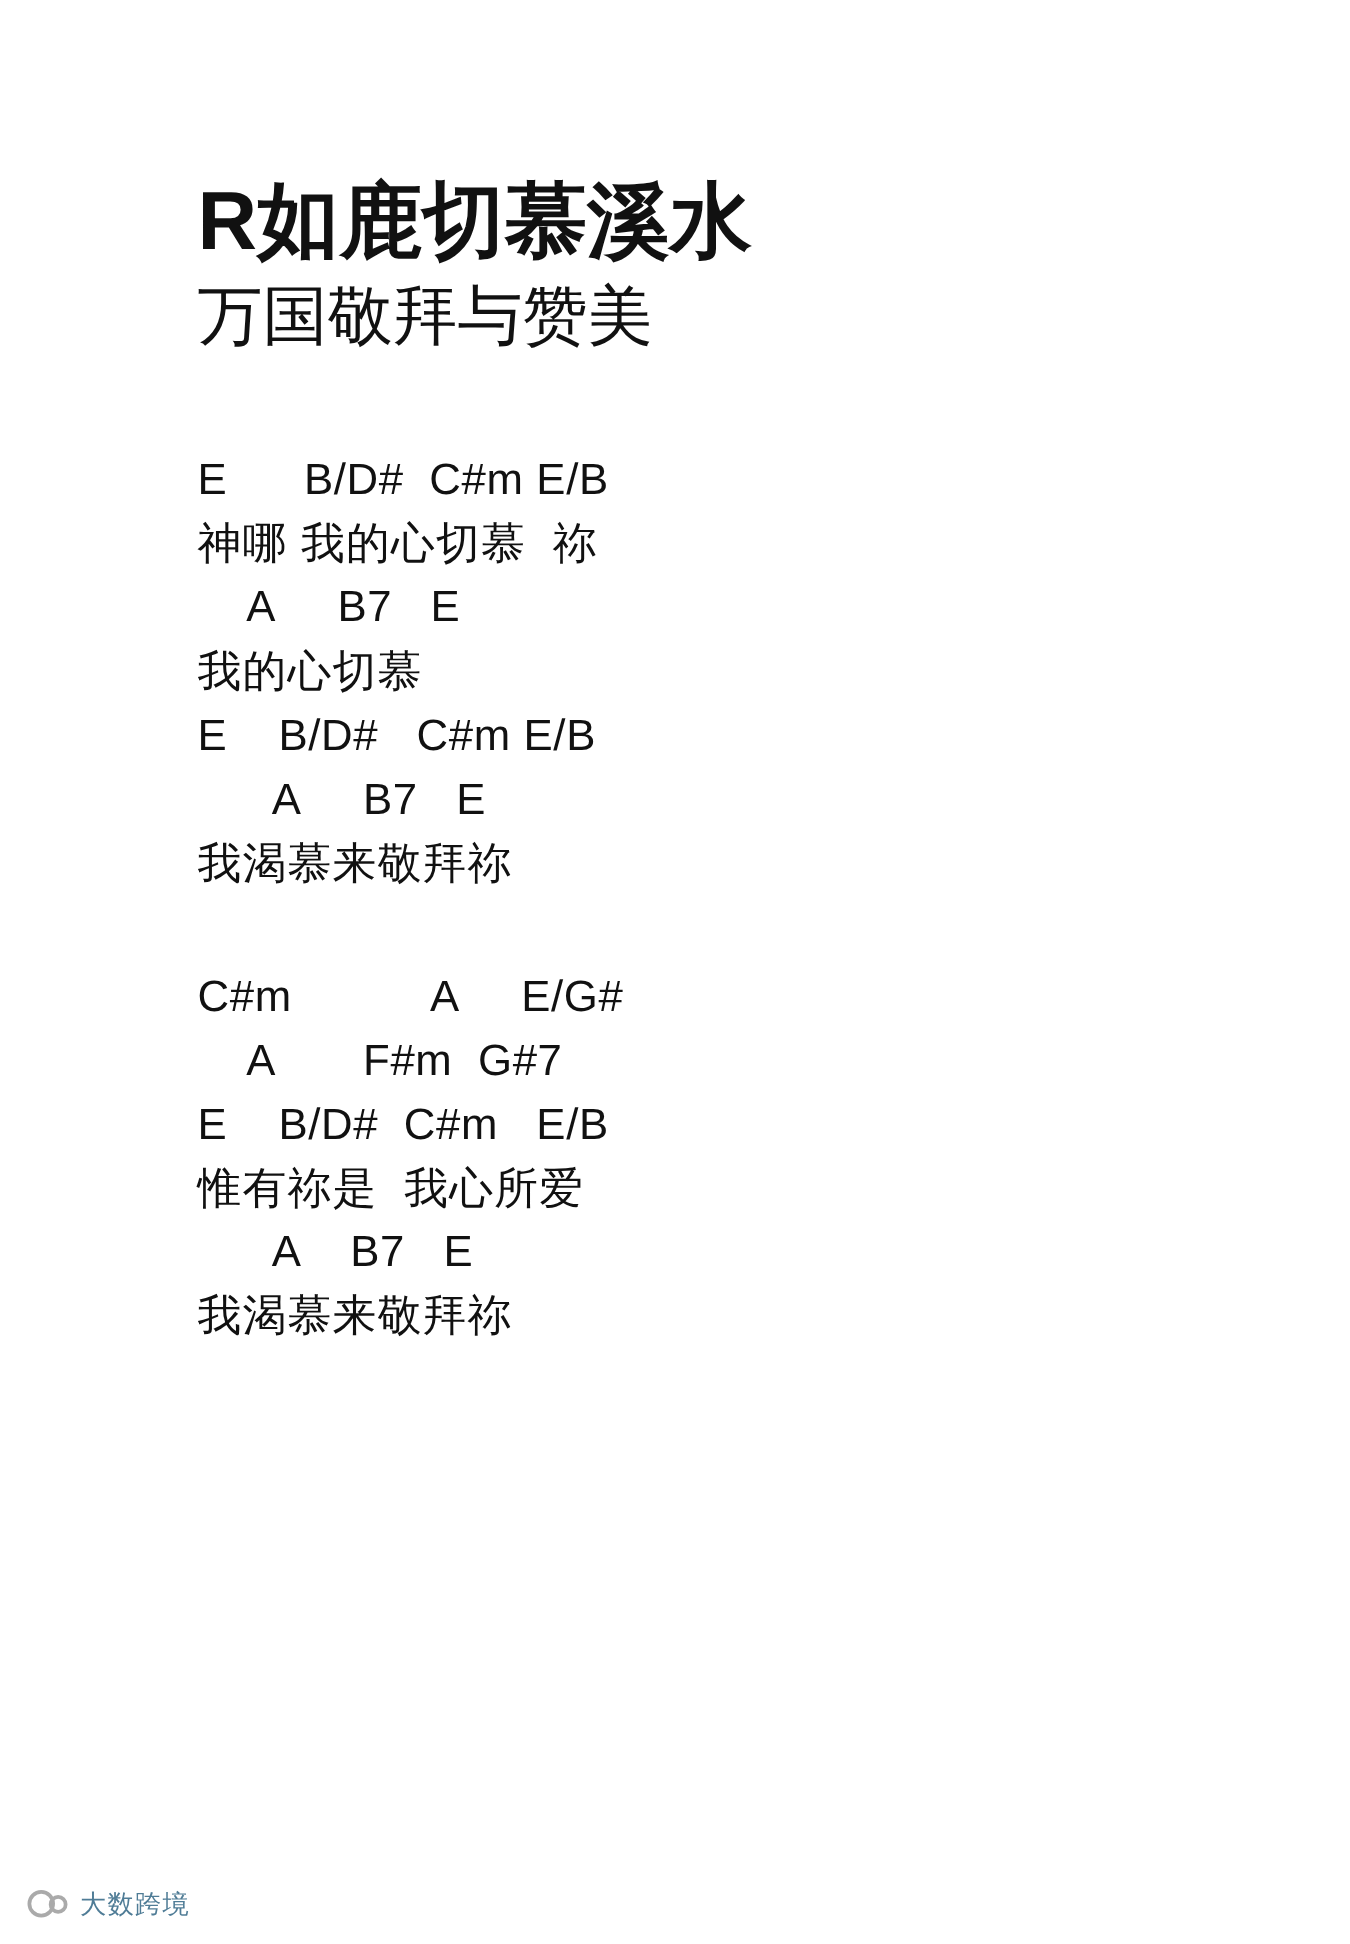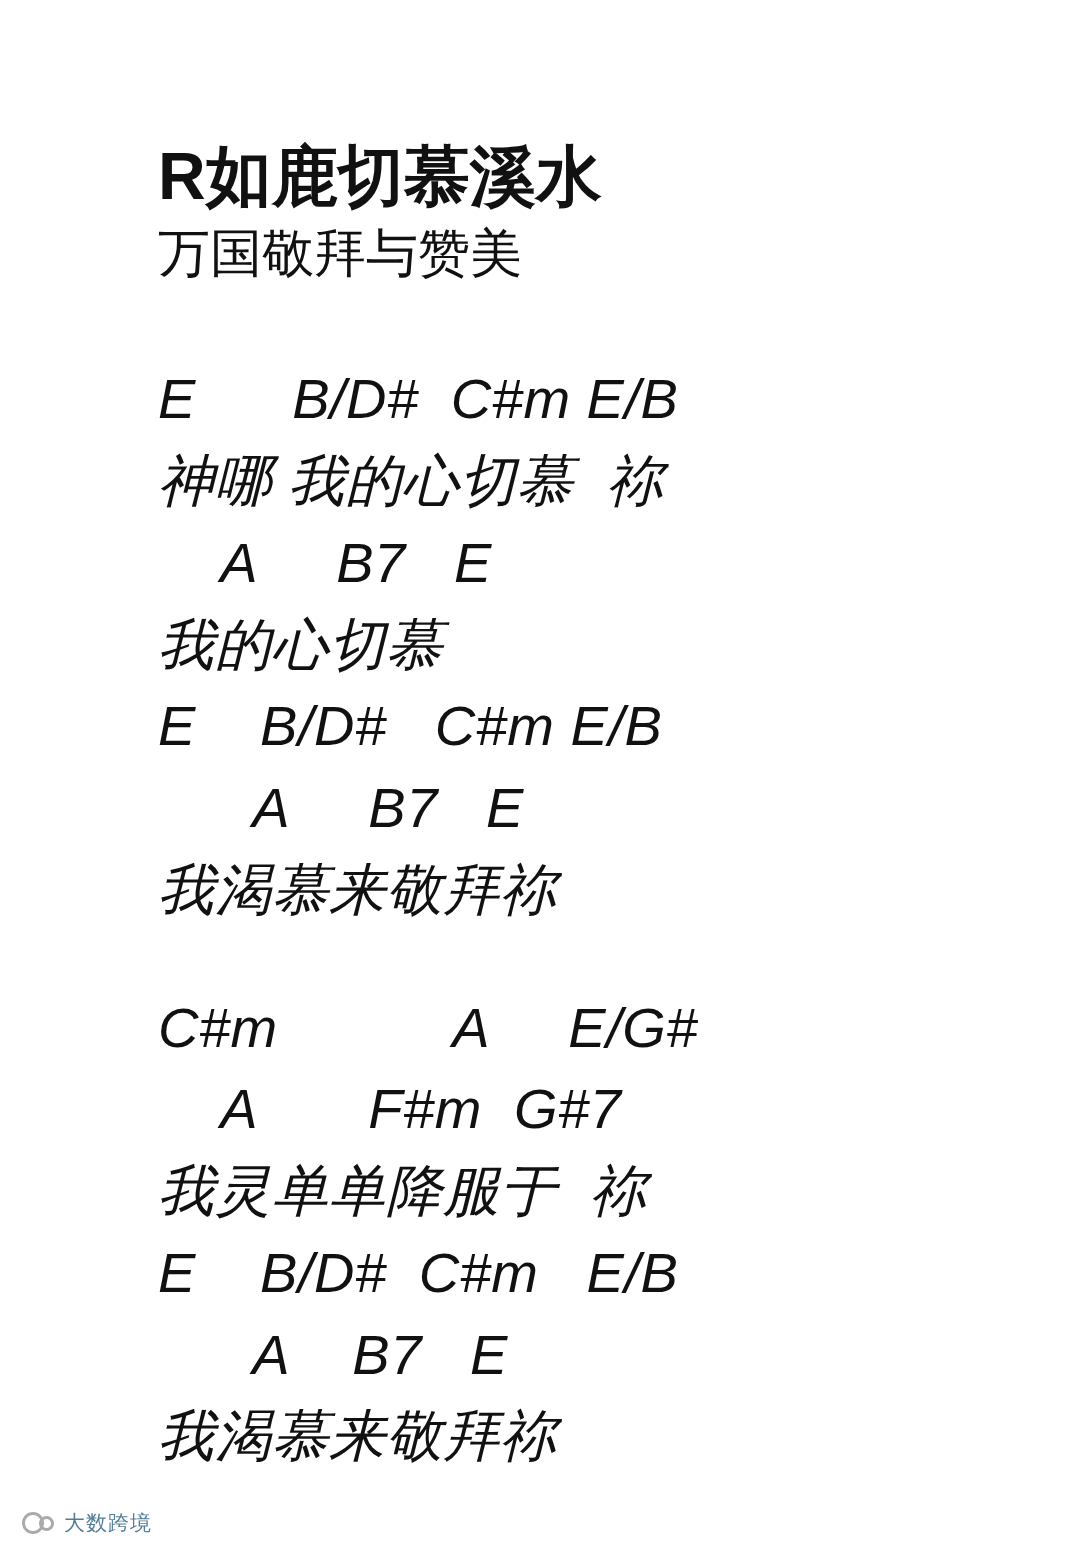--- a/index.html
+++ b/index.html
@@ -36,25 +36,24 @@
     font-size: 52px;
     font-weight: normal;
     line-height: 1.2;
     margin: 0 0 74px 0;
     white-space: pre;
   }
   .block {
     margin-bottom: 56px;
   }
   .line {
-    font-size: 56px;
+    font-size: 35px;
     line-height: 1.46;
     white-space: pre;
     margin: 0;
-    font-style: italic;
   }
   .line.chords {
     letter-spacing: 0.5px;
   }
   .line.lyrics {
     letter-spacing: 1px;
   }
   .watermark {
     position: absolute;
     left: 22px;
@@ -97,22 +96,22 @@
     <div class="line chords">    A     B7   E</div>
     <div class="line lyrics">我的心切慕</div>
     <div class="line chords">E    B/D#   C#m E/B</div>
     <div class="line chords">      A     B7   E</div>
     <div class="line lyrics">我渴慕来敬拜祢</div>
   </div>
 
   <div class="block">
     <div class="line chords">C#m           A     E/G#</div>
     <div class="line chords">    A       F#m  G#7</div>
-    <div class="line lyrics">我灵单单降服于  祢</div>
     <div class="line chords">E    B/D#  C#m   E/B</div>
+    <div class="line lyrics">惟有祢是  我心所爱</div>
     <div class="line chords">      A    B7   E</div>
     <div class="line lyrics">我渴慕来敬拜祢</div>
   </div>
 </div>
 
 <div class="watermark">
   <span class="wm-mark">
     <span class="c1"></span>
     <span class="c2"></span>
   </span>

